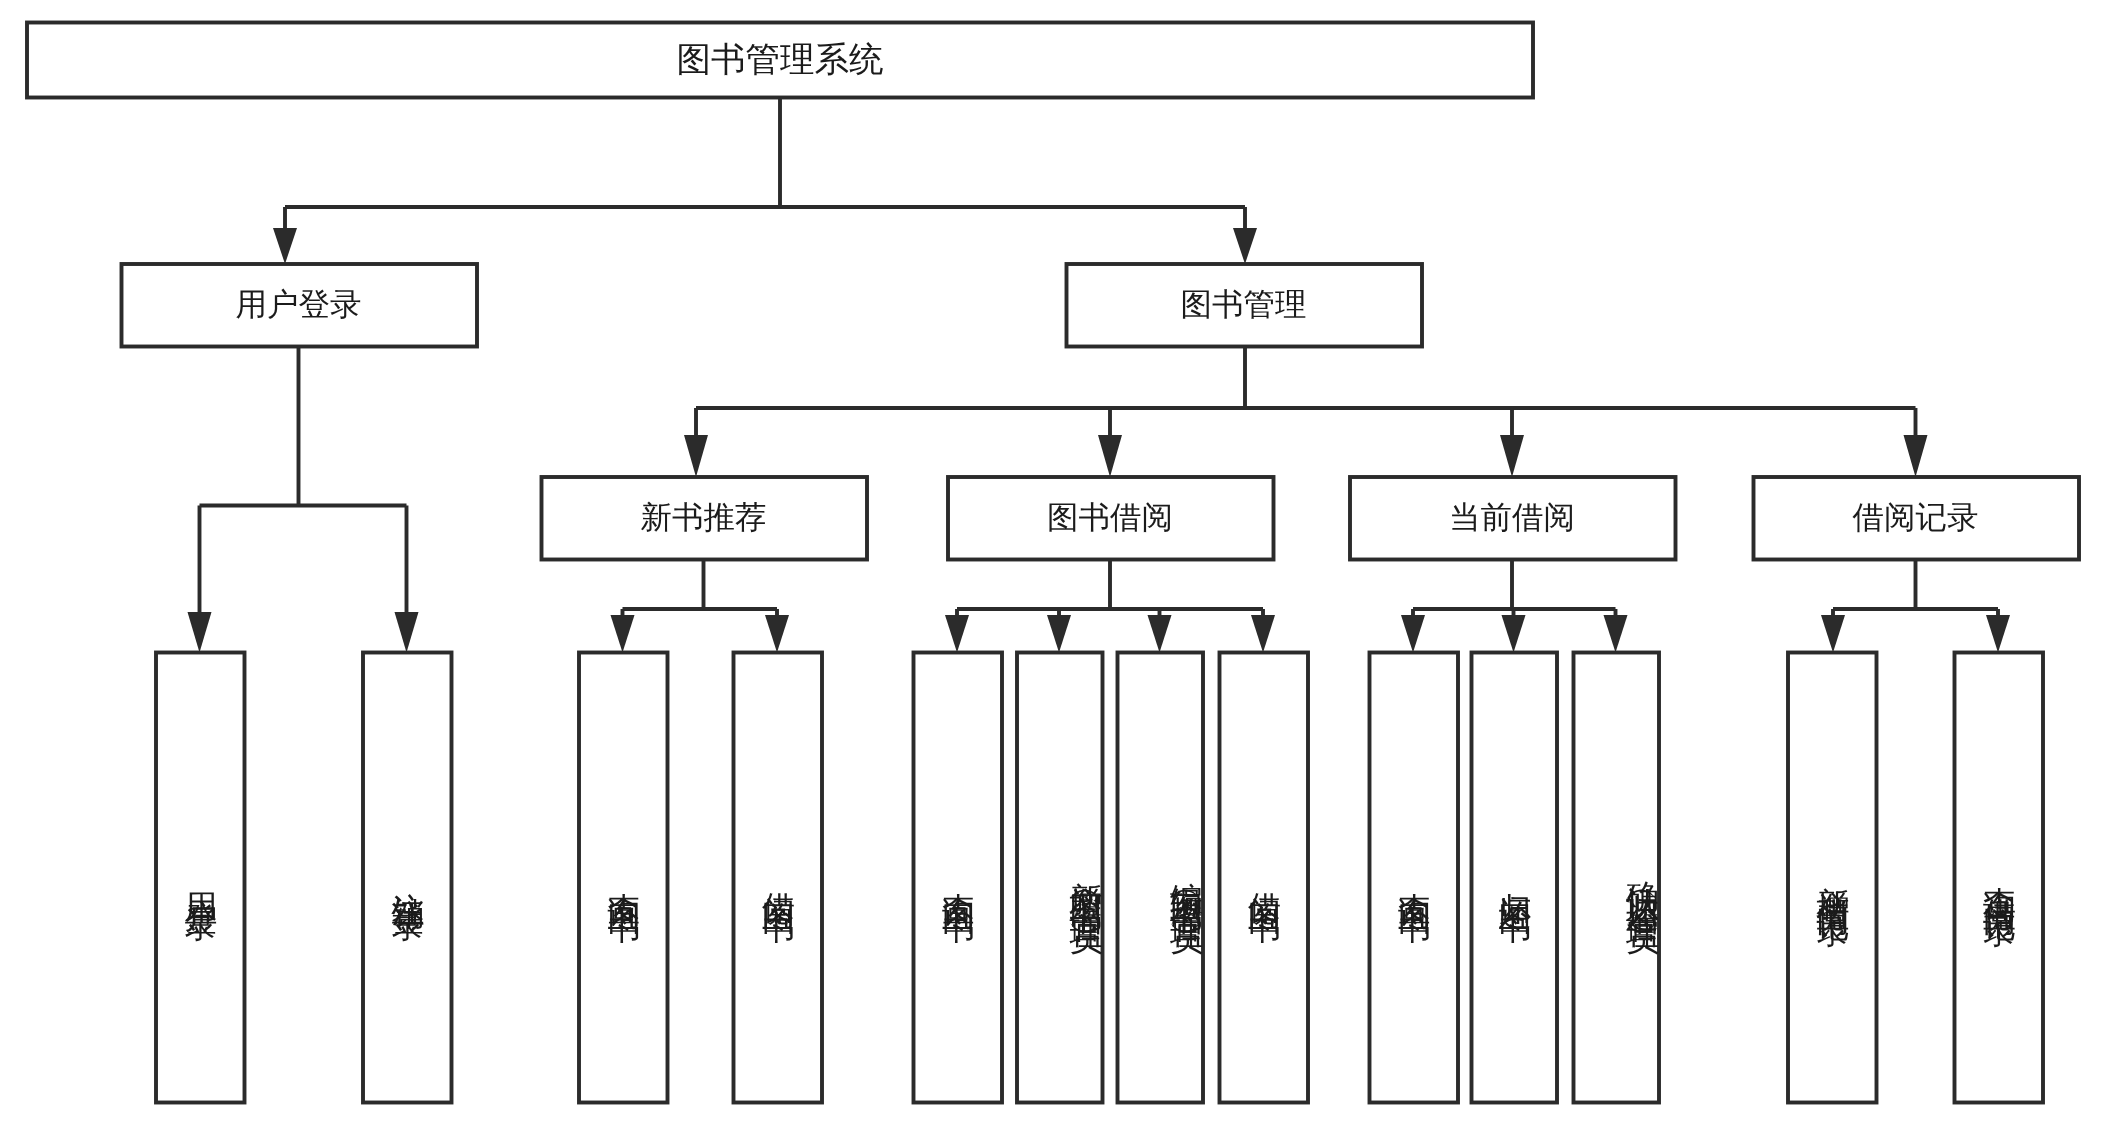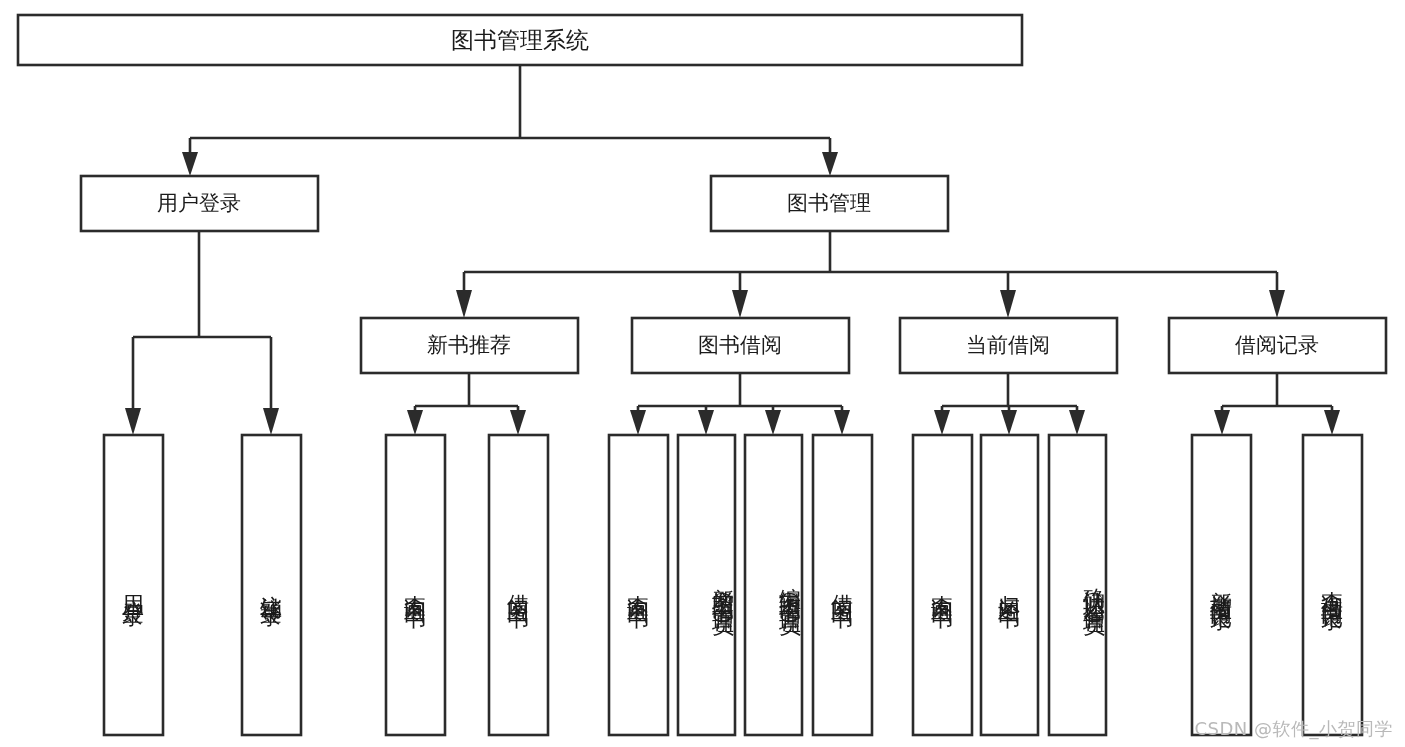--- a/index.html
+++ b/index.html
@@ -213,15 +213,14 @@
   <div class="leaf-label" style="left:745px; top:435px; width:57px; height:300px; display:flex; align-items:flex-start; justify-content:center; padding-top:6px; box-sizing:border-box;">编辑图书（管理员）</div>
   <div class="leaf-label" style="left:813px; top:435px; width:59px; height:300px; display:flex; align-items:center; justify-content:center;">借阅图书</div>
 
   <div class="leaf-label" style="left:913px; top:435px; width:59px; height:300px; display:flex; align-items:center; justify-content:center;">查询图书</div>
   <div class="leaf-label" style="left:981px; top:435px; width:57px; height:300px; display:flex; align-items:center; justify-content:center;">归还图书</div>
   <div class="leaf-label" style="left:1049px; top:435px; width:57px; height:300px; display:flex; align-items:flex-start; justify-content:center; padding-top:6px; box-sizing:border-box;">确认归还（管理员）</div>
 
   <div class="leaf-label" style="left:1192px; top:435px; width:59px; height:300px; display:flex; align-items:center; justify-content:center;">新增借阅记录</div>
   <div class="leaf-label" style="left:1303px; top:435px; width:59px; height:300px; display:flex; align-items:center; justify-content:center;">查询借阅记录</div>
 
-  <div class="watermark">CSDN @软件_小贺同学</div>
 
 </div>
 
 </body></html>

